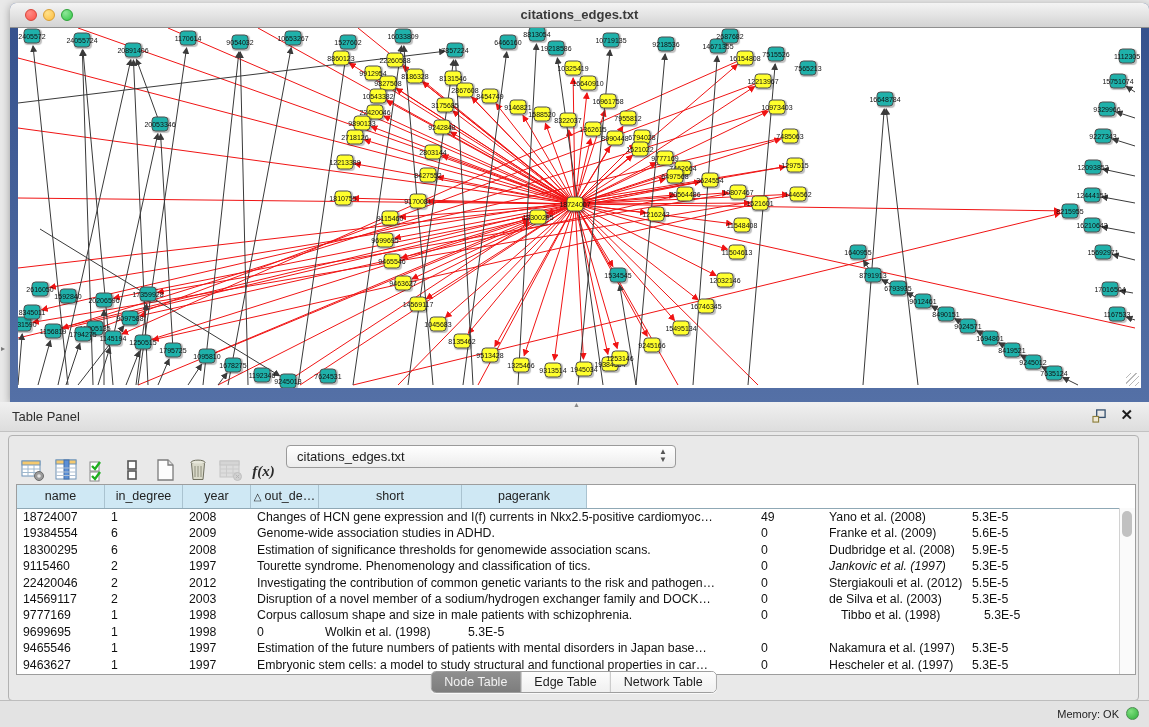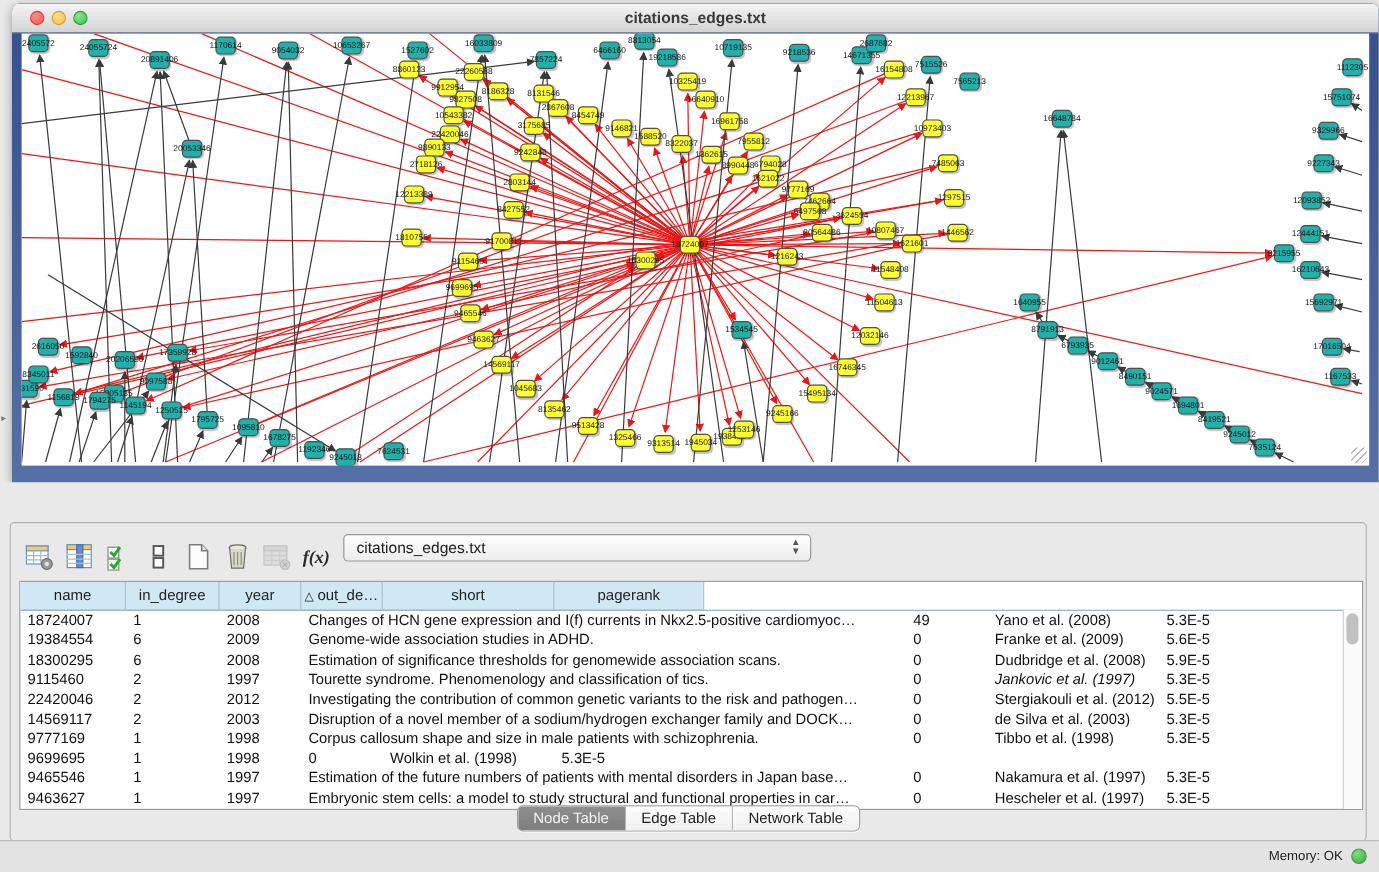--- a/index.html
+++ b/index.html
@@ -26,21 +26,21 @@
   
   .table-panel{position:absolute;left:0;top:402px;width:1149px;height:325px;background:#e9e9e9;}
   .tp-header{position:absolute;left:0;top:0;width:100%;height:29px;background:linear-gradient(#f0f0f0,#ddd);
     border-bottom:1px solid #c2c2c2;}
   .tp-title{position:absolute;left:12px;top:7px;font-size:13px;color:#2e2e2e;}
   .tp-split-arrow{position:absolute;left:573px;top:-1px;font-size:7px;color:#888;}
   .tp-float{position:absolute;right:42px;top:7px;width:15px;height:14px;cursor:pointer;}
   .tp-close{position:absolute;right:16px;top:4px;font-size:15px;font-weight:bold;color:#1c1c1c;cursor:pointer;}
   .panel-box{position:absolute;left:8px;top:33px;width:1131px;height:266px;box-sizing:border-box;
     border:1px solid #b2b2b2;border-radius:4px;background:#e9e9e9;}
-  .toolbar{position:absolute;left:10px;top:16px;height:30px;}
+  .toolbar{position:absolute;left:10px;top:22px;height:30px;}
   .tb-icon{display:inline-block;width:27px;height:26px;margin-right:6px;vertical-align:middle;text-align:center;cursor:pointer;}
   .tb-icon.disabled{opacity:.45;cursor:default;}
   .fx{font-family:"Liberation Serif",serif;font-style:italic;font-weight:bold;font-size:15px;color:#2a2a2a;line-height:26px;}
   .dropdown{position:absolute;left:277px;top:9px;width:390px;height:23px;box-sizing:border-box;border:1px solid #9a9a9a;
     border-radius:4px;background:linear-gradient(#ffffff,#ececec);font-size:13px;color:#1c1c1c;line-height:21px;
     padding-left:10px;cursor:pointer;}
   .dd-stepper{position:absolute;right:8px;top:2px;font-size:8px;color:#555;line-height:8px;text-align:center;}
   .tablebox{position:absolute;left:7px;top:48px;width:1120px;height:191px;background:#fff;border:1px solid #9d9d9d;box-sizing:border-box;}
   .thead{display:flex;height:23px;background:#cfe8f4;border-bottom:1px solid #8fa8b5;}
   .th{box-sizing:border-box;border-right:1px solid #aac3d0;font-size:12.5px;color:#222;text-align:center;
@@ -617,20 +617,29 @@
           <span class="lbl">9245012</span>
         </div>
         <div class="node" style="left: 1036px; top: 345px; background: rgb(31, 177, 170);">
           <span class="lbl">7635124</span>
         </div>
       </div>
   </div>
 </div>
 
 <div class="table-panel">
+  <div class="tp-header">
+    <span class="tp-split-arrow">▲</span>
+    <span class="tp-title">Table Panel</span>
+    <svg class="tp-float" viewBox="0 0 16 15">
+      <rect x="5" y="1" width="9" height="8" fill="none" stroke="#35506e" stroke-width="1.4"></rect>
+      <rect x="1" y="8" width="6" height="6" fill="#efe8d2" stroke="#8b7d3a" stroke-width="1.2"></rect>
+    </svg>
+    <span class="tp-close">✕</span>
+  </div>
 
   <div class="panel-box">
     <div class="toolbar" id="toolbar"><span class="tb-icon"><svg width="24" height="24" viewBox="0 0 24 24">
             <rect x="1" y="3" width="18" height="15" fill="#fff" stroke="#6f93b8"></rect>
             <rect x="1" y="3" width="18" height="4" fill="#f5c96e" stroke="#6f93b8"></rect>
             <path d="M1 11h18M1 14.5h18M7 7v11M13 7v11" stroke="#9fb8cd" fill="none"></path>
             <circle cx="18" cy="18" r="4.5" fill="#9b9b9b" stroke="#6b6b6b"></circle>
             <circle cx="18" cy="18" r="1.8" fill="#e4e4e4"></circle>
           </svg></span><span class="tb-icon"><svg width="24" height="24" viewBox="0 0 24 24">
             <rect x="2" y="2" width="20" height="19" fill="#fff" stroke="#6f93b8"></rect>
@@ -728,21 +737,21 @@
             <div class="td" style="width: 68px;">0</div>
             <div class="td" style="width: 143px;">de Silva et al. (2003)</div>
             <div class="td" style="width: 125px;">5.3E-5</div>
           </div>
           <div class="tr">
             <div class="td" style="width: 88px;">9777169</div>
             <div class="td" style="width: 78px;">1</div>
             <div class="td" style="width: 68px;">1998</div>
             <div class="td" style="width: 504px;">Corpus callosum shape and size in male patients with schizophrenia.</div>
             <div class="td" style="width: 68px;">0</div>
-            <div class="td" style="width: 143px;">Tibbo et al. (1998)</div>
+            <div class="td" style="width: 143px; margin-left: 12px;">Tibbo et al. (1998)</div>
             <div class="td" style="width: 125px;">5.3E-5</div>
           </div>
           <div class="tr">
             <div class="td" style="width: 88px;">9699695</div>
             <div class="td" style="width: 78px;">1</div>
             <div class="td" style="width: 68px;">1998</div>
             <div class="td" style="width: 68px;">0</div>
             <div class="td" style="width: 143px;">Wolkin et al. (1998)</div>
             <div class="td" style="width: 125px;">5.3E-5</div>
           </div>

